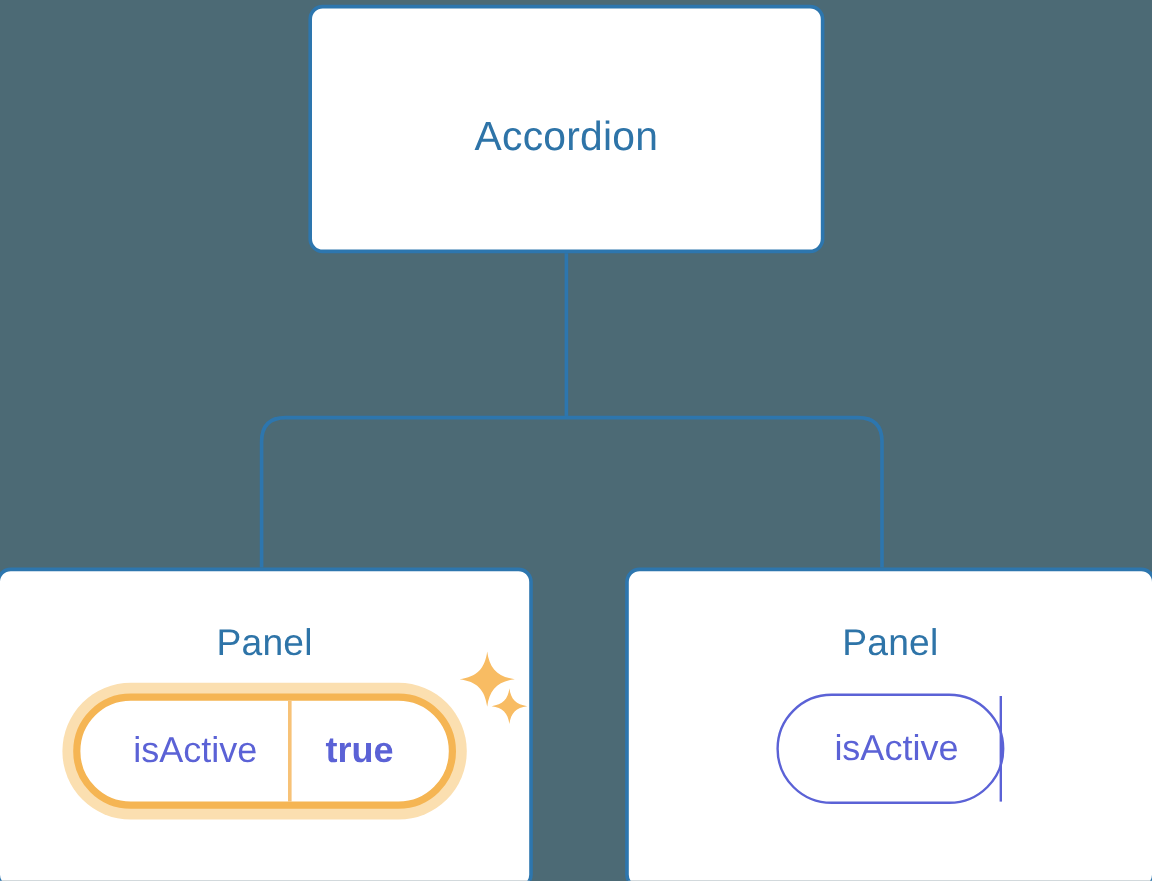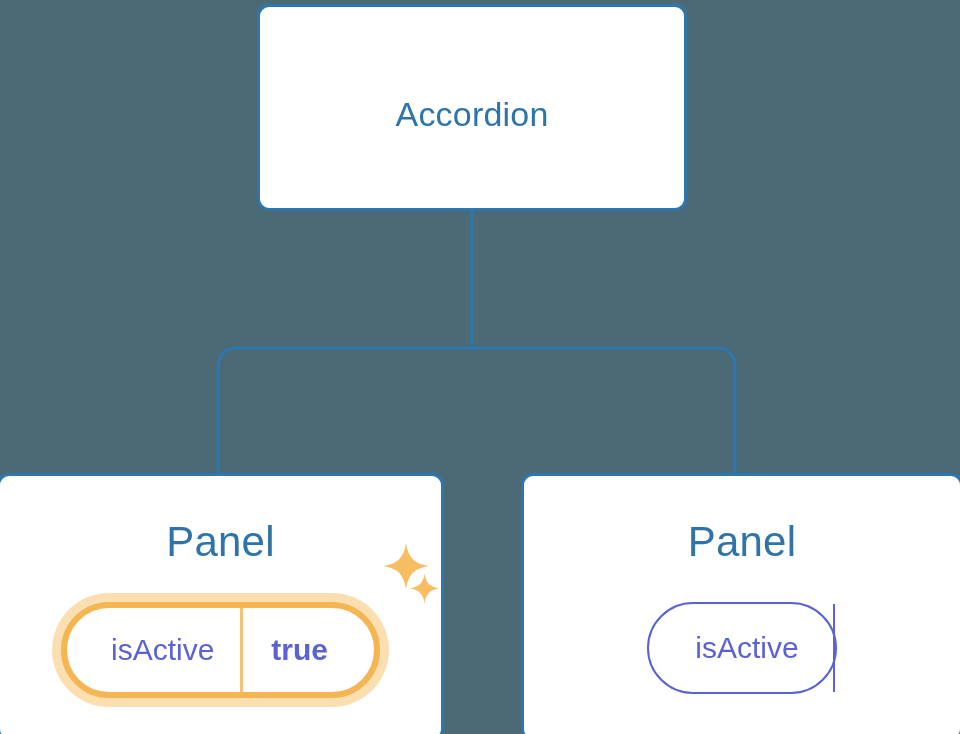--- a/index.html
+++ b/index.html
@@ -66,30 +66,30 @@
   #node-panel-left {
     left: -3px;
     width: 447px;
   }
   #node-panel-right {
     left: 521px;
     width: 442px;
   }
   .panel-node .node-title {
     margin-top: 42px;
-    font-size: 42px;
+    font-size: 31px;
     text-align: center;
   }
 
   
   .pill-wrap {
     position: relative;
     display: flex;
     justify-content: center;
-    margin-top: 36px;
+    margin-top: 24px;
   }
   .pill {
     display: flex;
     align-items: stretch;
     box-sizing: border-box;
     border-radius: 999px;
     background: #ffffff;
     height: 92px;
   }
   .pill-key,

